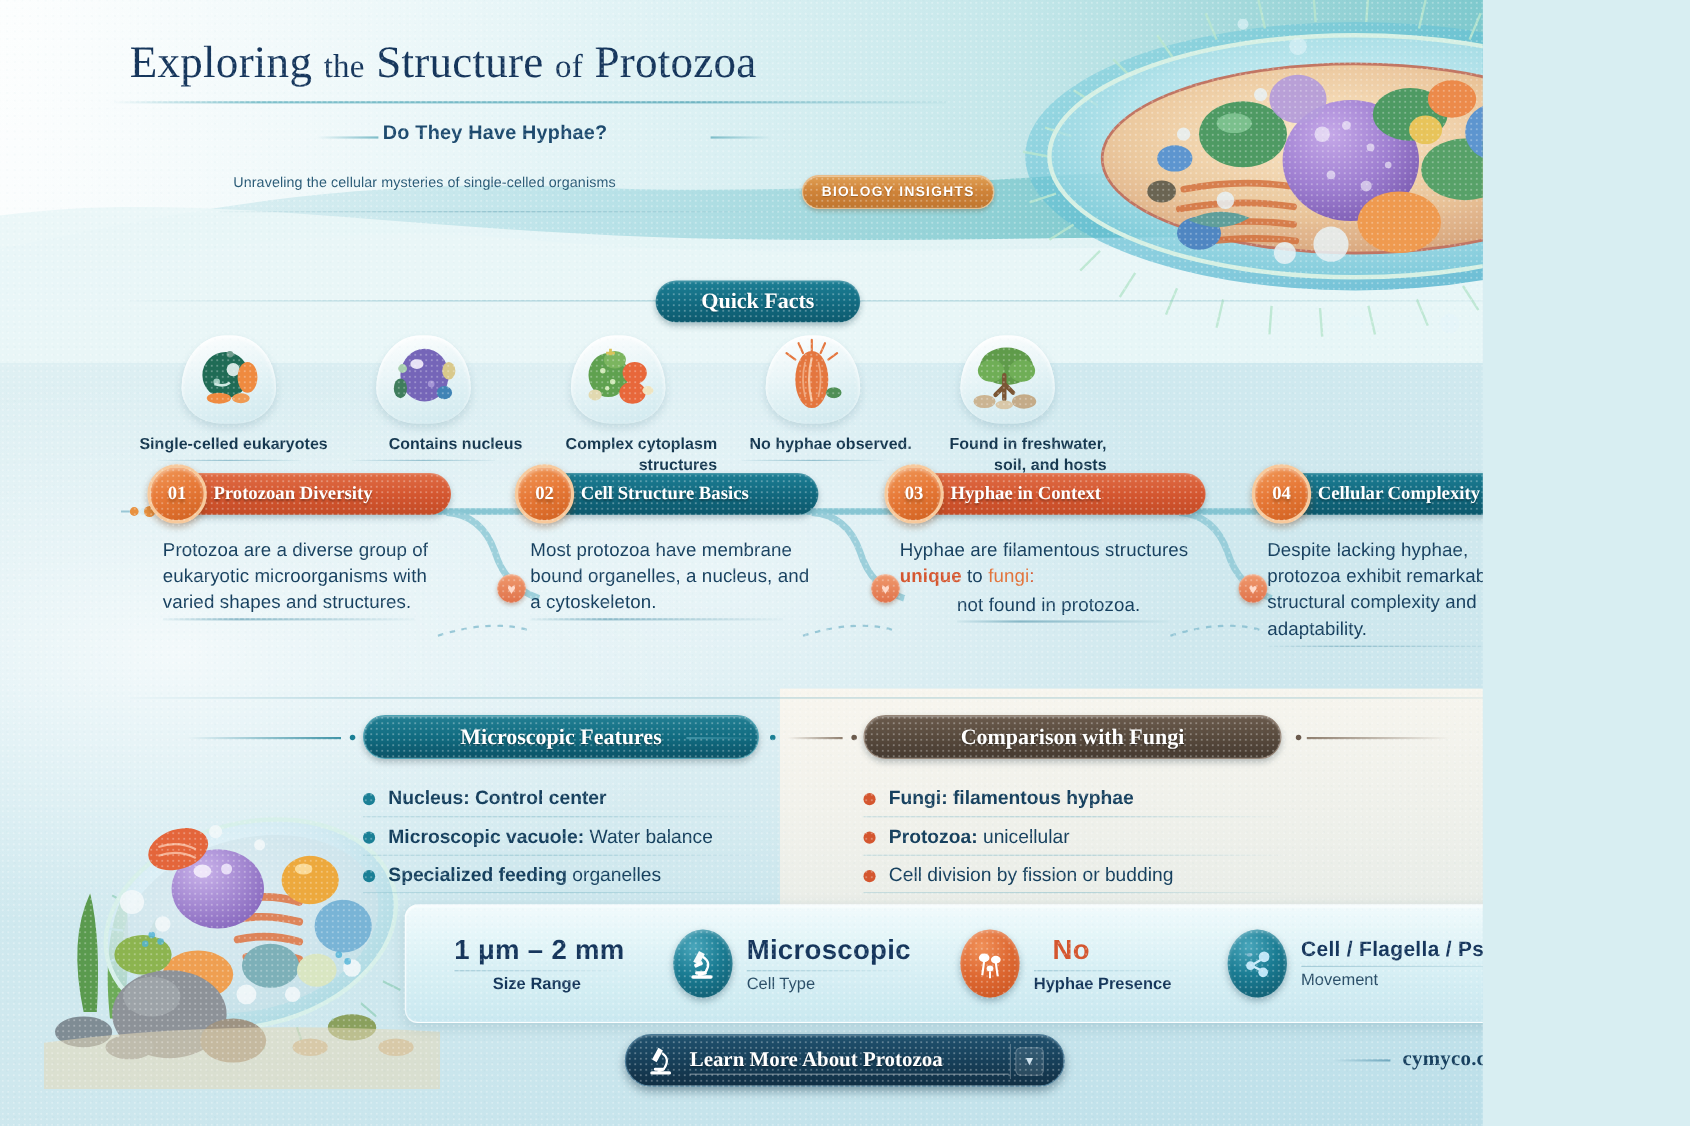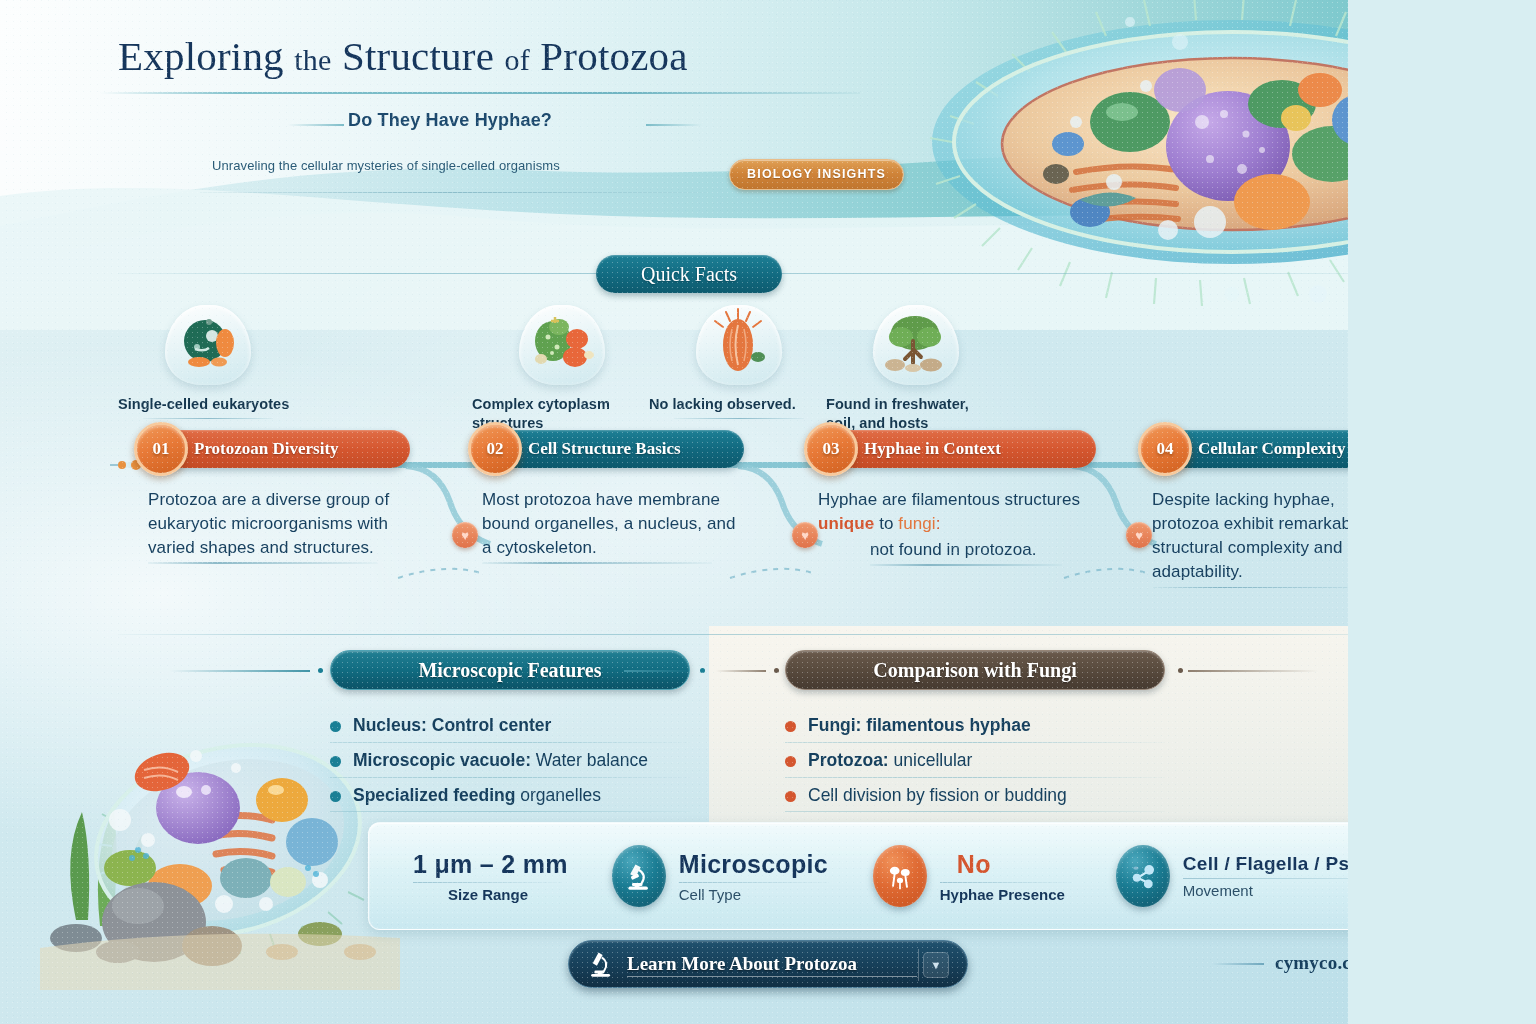--- a/index.html
+++ b/index.html
@@ -78,27 +78,27 @@
   
   .qf-rule{
     position:absolute; left:118px; top:273px; width:1300px; height:1px;
     background:linear-gradient(90deg,rgba(130,185,200,.05),rgba(120,180,195,.65) 20%,rgba(120,180,195,.55) 70%,rgba(130,185,200,.05));
   }
   .qf-pill{
     position:absolute; left:596px; top:255px; width:186px; height:38px;
     border-radius:19px;
     background:linear-gradient(180deg,#1d7f95 0%,#126b81 52%,#0d5a6e 100%);
     box-shadow:0 3px 6px rgba(10,60,75,.32), inset 0 1px 2px rgba(255,255,255,.3);
-    color:#fff; font-size:20px; font-weight:normal;
+    color:#fff; font-size:20px; font-weight:bold;
     display:flex; align-items:center; justify-content:center;
     font-family:"Liberation Serif", serif;
     text-shadow:0 1px 2px rgba(0,40,55,.55);
   }
   .facts{ position:absolute; left:118px; top:305px; width:900px; height:120px; }
-  .fact{ position:absolute; top:0; width:180px; text-align:left; }
+  .fact{ position:absolute; top:0; width:180px; text-align:right; }
   .fact .blob{
     width:86px; height:80px; margin:0 auto;
     border-radius:46% 46% 42% 42% / 60% 60% 40% 40%;
     background:linear-gradient(165deg,rgba(255,255,255,.96),rgba(226,242,245,.88) 58%,rgba(206,232,238,.9));
     box-shadow:0 4px 8px rgba(70,120,140,.2), inset 0 2px 4px rgba(255,255,255,.95);
     position:relative; overflow:hidden;
   }
   .fact .lbl{
     margin-top:10px; font-size:14.5px; color:#15374f; font-weight:bold;
     line-height:1.32; letter-spacing:.05px;
@@ -384,20 +384,35 @@
           <ellipse cx="60" cy="38" rx="9" ry="14" fill="#ef8a3f"></ellipse>
           <ellipse cx="34" cy="57" rx="11" ry="5" fill="#ef8a3f"></ellipse>
           <ellipse cx="54" cy="57" rx="8" ry="4.5" fill="#f09a52"></ellipse>
           <circle cx="44" cy="17" r="3" fill="#6e9b8c"></circle>
         </svg>
       </div>
       <div class="lbl">Single-celled eukaryotes</div>
       <div class="ul"></div>
     </div>
 
+    <div class="fact" style="left:177px;">
+      <div class="blob">
+        <svg viewBox="0 0 86 80" style="width:100%;height:100%;">
+          <ellipse cx="44" cy="36" rx="22" ry="24" fill="#7565b8"></ellipse>
+          <ellipse cx="37" cy="26" rx="6" ry="4.5" fill="#f2ecfb" opacity=".92"></ellipse>
+          <circle cx="50" cy="44" r="3" fill="#b0a0dd" opacity=".8"></circle>
+          <ellipse cx="22" cy="48" rx="6" ry="9" fill="#3f7d5d"></ellipse>
+          <ellipse cx="66" cy="32" rx="6" ry="8" fill="#d9c98b"></ellipse>
+          <ellipse cx="62" cy="52" rx="7" ry="6" fill="#3f83b5"></ellipse>
+          <circle cx="24" cy="30" r="4" fill="#a7cfae"></circle>
+        </svg>
+      </div>
+      <div class="lbl">Contains nucleus</div>
+      <div class="ul"></div>
+    </div>
 
     <div class="fact" style="left:354px;">
       <div class="blob">
         <svg viewBox="0 0 86 80" style="width:100%;height:100%;">
           <ellipse cx="34" cy="36" rx="18" ry="20" fill="#5fa14f"></ellipse>
           <circle cx="29" cy="32" r="2.5" fill="#cfe8b8"></circle>
             <circle cx="38" cy="42" r="2.5" fill="#cfe8b8"></circle>
           <circle cx="33" cy="48" r="2" fill="#cfe8b8"></circle>
           <ellipse cx="40" cy="22" rx="10" ry="8" fill="#7bb55f"></ellipse>
           <ellipse cx="58" cy="34" rx="11" ry="10" fill="#e8673a"></ellipse>
@@ -416,21 +431,21 @@
         <svg viewBox="0 0 86 80" style="width:100%;height:100%;">
           <ellipse cx="42" cy="40" rx="15" ry="26" fill="#e4763e"></ellipse>
           <path d="M42 20 q-5 20 0 40" stroke="#f6c3a0" stroke-width="2" fill="none"></path>
           <path d="M36 24 q-4 16 0 32 M48 24 q4 16 0 32" stroke="#f0a97f" stroke-width="1.6" fill="none"></path>
           <g stroke="#e4763e" stroke-width="2" stroke-linecap="round">
             <path d="M34 16 l-4 -9 M42 14 l0 -10 M50 16 l4 -9 M27 22 l-8 -6 M57 22 l8 -6"></path>
           </g>
           <ellipse cx="62" cy="52" rx="7" ry="5" fill="#4f8f55"></ellipse>
         </svg>
       </div>
-      <div class="lbl">No lacking observed.</div>
+      <div class="lbl">No hyphae observed.</div>
       <div class="ul"></div>
     </div>
 
     <div class="fact" style="left:708px;">
       <div class="blob">
         <svg viewBox="0 0 86 80" style="width:100%;height:100%;">
           <ellipse cx="42" cy="28" rx="24" ry="17" fill="#5f9b4a"></ellipse>
           <ellipse cx="28" cy="32" rx="12" ry="10" fill="#6fae56"></ellipse>
           <ellipse cx="56" cy="32" rx="12" ry="10" fill="#6fae56"></ellipse>
           <path d="M40 36 l0 22 M40 46 l-8 8 M40 44 l8 8" stroke="#7a5634" stroke-width="4" stroke-linecap="round" fill="none"></path>

